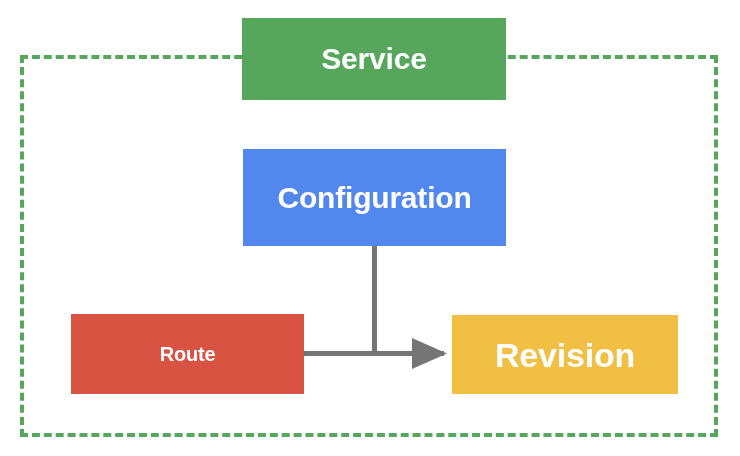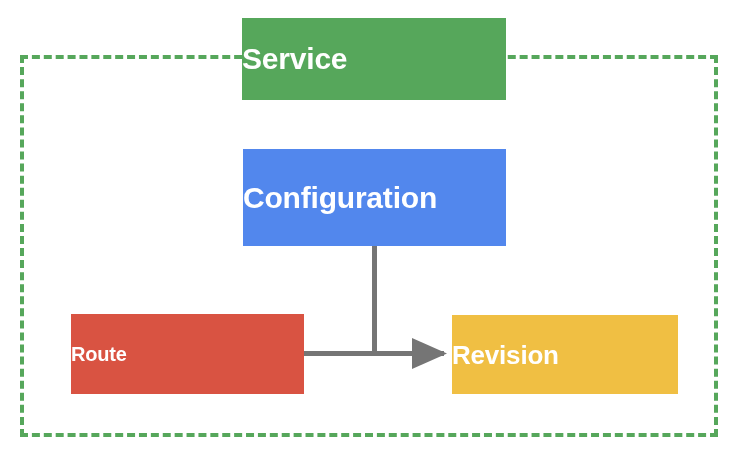--- a/index.html
+++ b/index.html
@@ -24,21 +24,21 @@
     width: 698px;
     height: 382px;
     border: 4px dashed #56a75b;
     box-sizing: border-box;
     background: transparent;
   }
   .node {
     position: absolute;
     display: flex;
     align-items: center;
-    justify-content: flex-start;
+    justify-content: center;
     color: #ffffff;
     font-weight: bold;
     letter-spacing: -0.2px;
     box-sizing: border-box;
     text-align: center;
     line-height: 1;
     user-select: none;
   }
   #node-service {
     left: 242px;
@@ -63,21 +63,21 @@
     height: 80px;
     background: #d95342;
     font-size: 20px;
   }
   #node-revision {
     left: 452px;
     top: 315px;
     width: 226px;
     height: 79px;
     background: #f0bf43;
-    font-size: 26px;
+    font-size: 34px;
   }
   .connector-svg {
     position: absolute;
     left: 0;
     top: 0;
     width: 740px;
     height: 456px;
     pointer-events: none;
   }
 </style>

